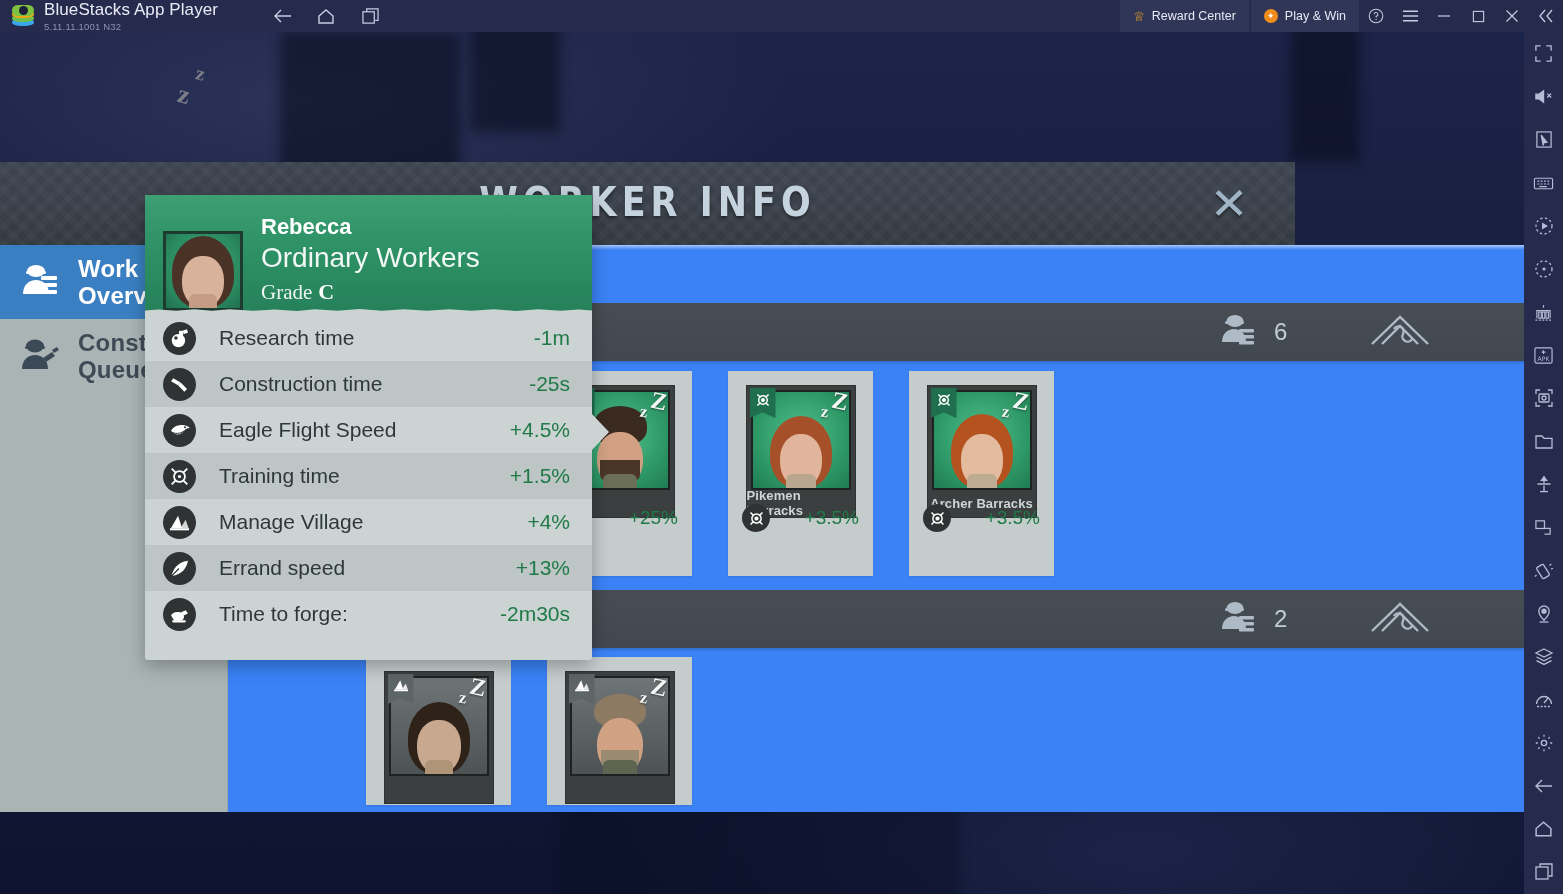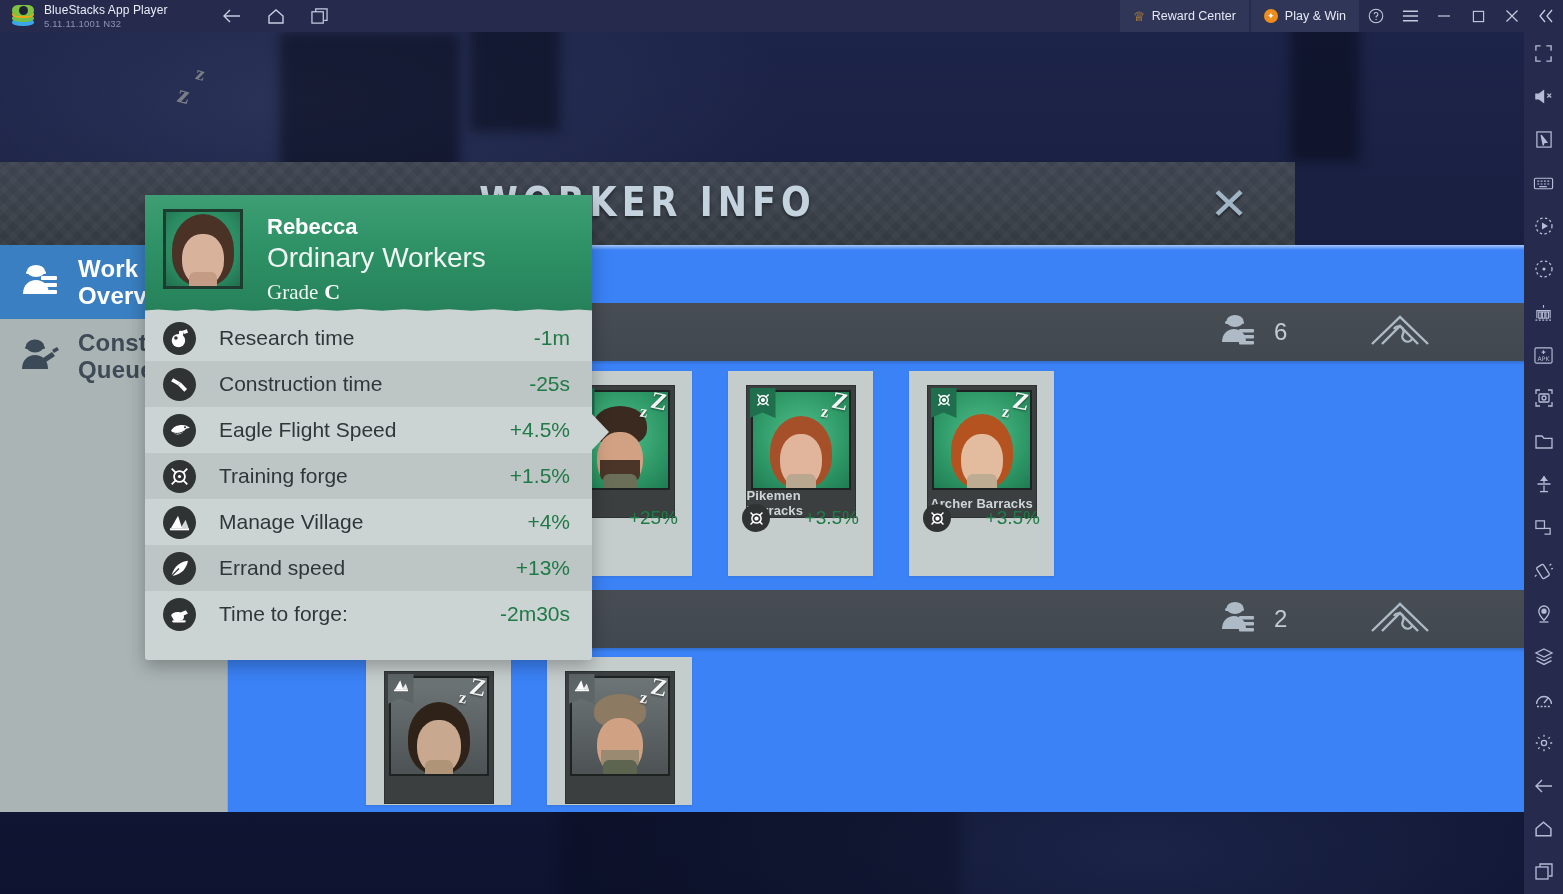--- a/index.html
+++ b/index.html
@@ -24,21 +24,21 @@
     flex: none;
   }
   .bs-logo i { position: absolute; left: 0; border-radius: 50% 50% 45% 45%; }
   .bs-logo i.l1 { width: 22px; height: 8px; top: 13px; background: #3ba7e8; }
   .bs-logo i.l2 { width: 22px; height: 8px; top: 9px;  background: #6fc04a; }
   .bs-logo i.l3 { width: 22px; height: 8px; top: 5px;  background: #f2a516; }
   .bs-logo i.l4 { width: 22px; height: 11px; top: 0px; background: #7fc241; border-radius: 11px; }
   .bs-logo i.eye { width: 9px; height: 9px; top: 1px; left: 7px; background: #1d2239; border-radius: 50%; z-index: 3;}
 
   .bs-titles { margin-left: 10px; display: flex; flex-direction: column; justify-content: center; }
-  .bs-name { color: #e9ecf6; font-size: 12px; letter-spacing: .1px; }
+  .bs-name { color: #e9ecf6; font-size: 17px; letter-spacing: .1px; }
   .bs-ver  { color: #8d93b3; font-size: 9.5px; margin-top: 1px; letter-spacing: .2px;}
 
   .tb-navs { display: flex; align-items: center; margin-left: 48px; gap: 12px; }
   .tb-ico {
     width: 32px; height: 26px; display: flex; align-items: center; justify-content: center;
     color: #c8cde3;
   }
   .tb-ico svg { display: block; }
 
   .tb-right { margin-left: auto; display: flex; align-items: center; height: 32px; }
@@ -220,21 +220,21 @@
   .tooltip {
     position: absolute; left: 145px; top: 195px; width: 447px; height: 465px;
     z-index: 40;
     background: #ccd3d3;
     box-shadow: 0 6px 18px rgba(0,0,0,.28);
     border-radius: 3px;
   }
   .tt-head {
     position: relative; height: 116px;
     background: linear-gradient(180deg, #3e9e74 0%, #2e9266 45%, #26815a 100%);
-    padding: 14px 0 0 18px; display: flex; gap: 24px;
+    padding: 14px 0 0 18px; display: flex; gap: 18px; align-items: flex-end;
   }
   .tt-head::after {
     content: ""; position: absolute; left: 0; bottom: -6px; width: 100%; height: 12px;
     background: #ccd3d3;
     clip-path: polygon(0 45%, 3% 38%, 7% 48%, 11% 35%, 15% 47%, 19% 36%, 24% 48%, 29% 37%,
                        34% 49%, 38% 36%, 43% 47%, 48% 34%, 53% 48%, 58% 36%, 63% 48%,
                        68% 35%, 73% 47%, 78% 36%, 83% 49%, 88% 36%, 93% 47%, 97% 37%, 100% 46%,
                        100% 100%, 0 100%);
   }
   .tt-portrait {
@@ -607,21 +607,21 @@
       </div>
 
       <div class="tt-row alt">
         <span class="tt-ico">
           <svg width="21" height="21" viewBox="0 0 20 20" fill="none" stroke="#fff" stroke-width="1.7">
             <circle cx="10" cy="10" r="5.2"></circle>
               <circle cx="10" cy="10" r="1.5" fill="#fff" stroke="none"></circle>
             <path d="M2.6 2.6l4 4M17.4 2.6l-4 4M2.6 17.4l4-4M17.4 17.4l-4-4"></path>
           </svg>
         </span>
-        <span class="tt-label">Training forge</span>
+        <span class="tt-label">Training time</span>
         <span class="tt-val">+1.5%</span>
       </div>
 
       <div class="tt-row">
         <span class="tt-ico">
           <svg width="21" height="21" viewBox="0 0 22 20" fill="#fff">
             <path d="M2 16l7.5-13 4.2 13z"></path>
             <path d="M12 16l5.4-9 3.2 9z" opacity=".8"></path>
             <rect x="1" y="16" width="20" height="2.2"></rect>
           </svg>

